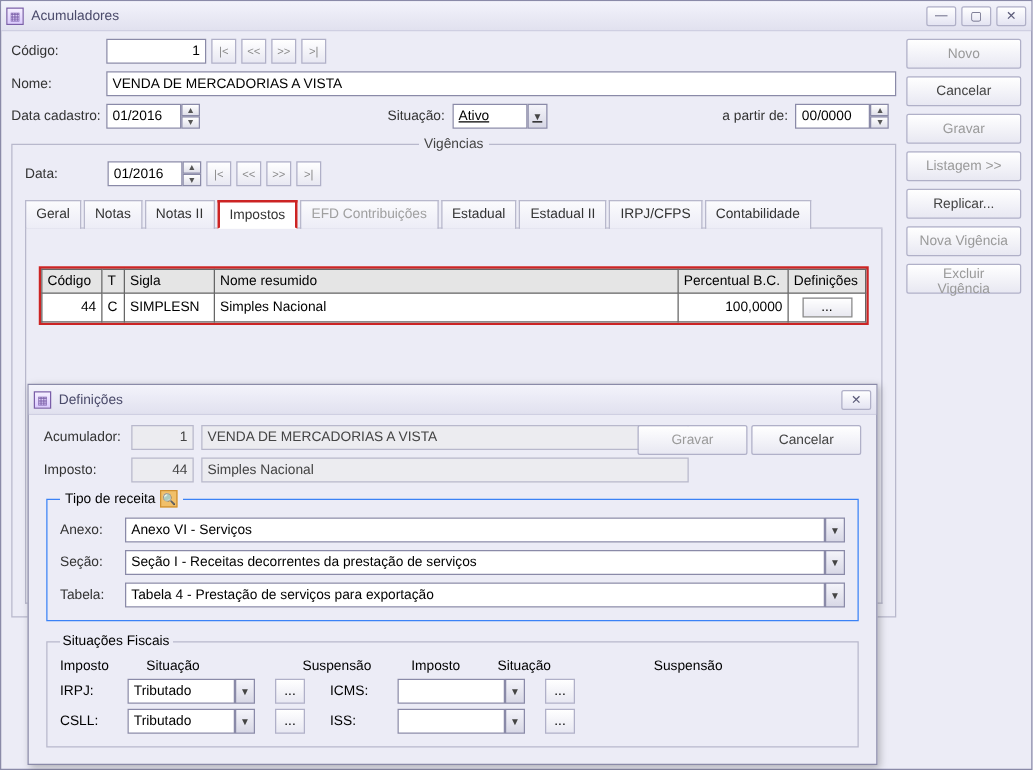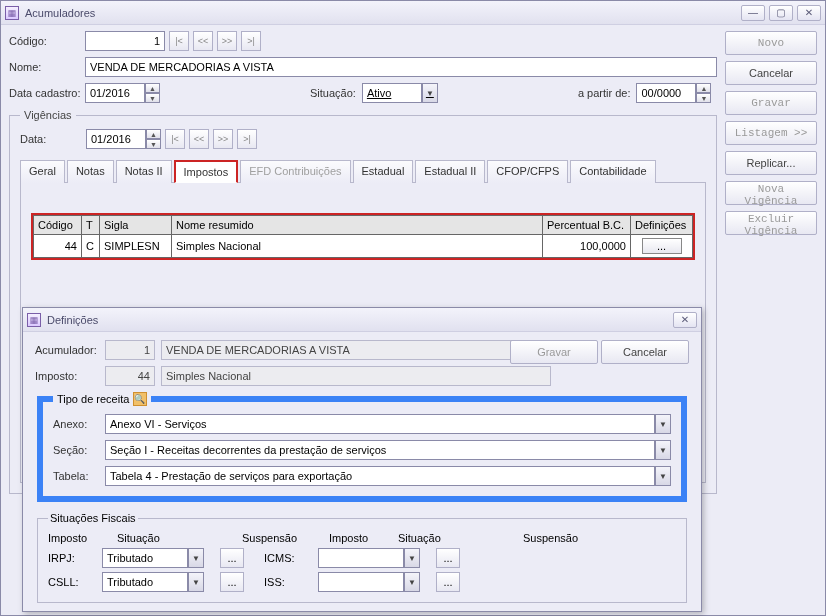--- a/index.html
+++ b/index.html
@@ -6,39 +6,39 @@
   body { margin: 0; background: #fff; width: 826px; height: 616px; overflow: hidden; position: relative; }
   .window { position: absolute; border: 1px solid #8a8aa8; background: #ececf6; }
   .window.main { left: 0; top: 0; width: 826px; height: 616px; }
   .titlebar { display: flex; align-items: center; height: 24px; padding: 0 4px; background: linear-gradient(#f3f3fb,#e1e1ef); border-bottom: 1px solid #cfcfe2; color: #4a4a6a; }
   .titlebar .t-icon { width: 14px; height: 14px; border: 1px solid #7a5ea8; background: #fff linear-gradient(#f5efff,#dbc9ff); margin-right: 6px; display: flex; align-items:center; justify-content:center; font-size:9px; color:#7a5ea8; }
   .titlebar .title-text { flex: 1; }
   .titlebar .win-btn { width: 24px; height: 16px; margin-left: 4px; border: 1px solid #b0b0c8; background: linear-gradient(#fff,#e4e4f2); border-radius: 2px; display:flex; align-items:center; justify-content:center; color:#5a5a78; font-size:10px; }
   .main-body { position: absolute; left: 8px; top: 30px; right: 108px; bottom: 8px; }
   .right-pane { position: absolute; right: 8px; top: 30px; width: 92px; }
   .right-pane button, .rp-btn { width: 92px; height: 24px; margin-bottom: 6px; border: 1px solid #b0b0c8; background: linear-gradient(#fff,#e8e8f2); border-radius: 2px; color: #444; }
-  .rp-btn.dis { color: #9a9a9a; font-family: Liberation Mono, monospace; }
+  .rp-btn.dis { color: #9a9a9a; }
   .rp-sol { display:flex; align-items:center; justify-content:center; gap:4px; }
   .q-icon { width:14px; height:14px; background:#2a6fd6; color:#fff; display:inline-flex; align-items:center; justify-content:center; font-weight:bold; border-radius:2px; font-size:10px; }
   .row { display:flex; align-items:center; margin-bottom: 6px; }
   .lbl { width: 76px; color: #333; }
   .lbl.narrow { width: 66px; }
   .field { height: 20px; border: 1px solid #8a8aa8; background:#fff; padding: 0 4px; display:flex; align-items:center; }
   .code-field { width: 80px; justify-content:flex-end; }
   .nav-btn { width: 20px; height:20px; border:1px solid #b0b0c8; background:linear-gradient(#fff,#e8e8f2); margin-left:4px; display:flex; align-items:center; justify-content:center; font-size:9px; color:#888; }
   .wide-field { flex:1; }
   .spin { display:flex; }
   .spin .field { width: 60px; }
   .spin-btns { display:flex; flex-direction:column; }
   .spin-btns span { width:15px; height:10px; border:1px solid #8a8aa8; background:linear-gradient(#fff,#e0e0ea); font-size:7px; display:flex; align-items:center; justify-content:center; color:#555; }
   .combo { display:flex; }
   .combo .field { width: 60px; }
   .dd-btn { width:16px; height:20px; border:1px solid #8a8aa8; background:linear-gradient(#f4f4fa,#d8d8e6); display:flex; align-items:center; justify-content:center; font-size:8px; color:#444; }
   fieldset.vig { border:1px solid #b8b8cc; margin: 6px 0 0 0; padding: 8px 10px 10px 10px; position:relative; }
-  fieldset.vig > legend { padding: 0 4px; color:#444; }
+  fieldset.vig > legend { padding: 0 4px; color:#444;text-align:center; }
   .tabs { display:flex; border-bottom:1px solid #b8b8cc; margin-top:10px; }
   .tab { padding: 4px 8px; border:1px solid #b8b8cc; border-bottom:none; background:linear-gradient(#fbfbfd,#ececf6); margin-right:2px; color:#333; position:relative; top:1px; }
   .tab.active { background:#fff; border:2px solid #cc2424; border-bottom:1px solid #fff; }
   .tab.dis { color:#a0a0a0; }
   .tab-body { border:1px solid #b8b8cc; border-top:none; background:#ececf6; padding: 30px 10px 10px 10px; height: 300px; }
   .imp-wrap { border:2px solid #cc2424; padding:0; background:#fff; }
   table.imp { border-collapse: collapse; width:100%; }
   table.imp th, table.imp td { border:1px solid #666; padding: 3px 4px; text-align:left; background:#e5e5e5; font-weight:normal; }
   table.imp td { background:#fff; }
   table.imp td.r { text-align:right; }
@@ -47,21 +47,21 @@
   
   .window.def { left: 22px; top: 307px; width: 680px; height: 305px; box-shadow: 2px 2px 6px rgba(0,0,0,0.25); }
   .def-body { padding: 8px 12px 0 12px; position:relative; }
   .def-right { position:absolute; right:12px; top:8px; }
   .def-right button { width: 88px; height:24px; margin-bottom:6px; border:1px solid #b0b0c8; background:linear-gradient(#fff,#e8e8f2); border-radius:2px; color:#444; }
   .def-right button.dis { color:#9a9a9a; }
   .def-row { display:flex; align-items:center; margin-bottom:6px; }
   .def-lbl { width: 70px; color:#333; }
   .def-code { width: 50px; height:20px; border:1px solid #b8b8cc; background:#ececf0; display:flex; align-items:center; justify-content:flex-end; padding:0 4px; color:#444; }
   .def-text { height:20px; border:1px solid #b8b8cc; background:#ececf0; display:flex; align-items:center; padding:0 4px; margin-left:6px; width: 390px; color:#444; }
-  fieldset.tipo { border:6px solid #3b82f6; margin-top: 4px; padding: 8px 10px 10px 10px; }
+  fieldset.tipo { border:1px solid #3b82f6; margin-top: 4px; padding: 8px 10px 10px 10px; }
   fieldset.tipo legend { display:flex; align-items:center; gap:4px; padding:0 4px; }
   .wiz-icon { width:14px; height:14px; background:#f1c06a; border:1px solid #d09030; display:inline-flex; align-items:center; justify-content:center; font-size:9px; color:#8a5a10; }
   .combo-wide { display:flex; flex:1; }
   .combo-wide .field { flex:1; }
   fieldset.sit { border:1px solid #b8b8cc; margin-top:10px; padding:8px 10px 6px 10px; }
   .sit-head { display:flex; margin-bottom:4px;gap:15px; }
   .sit-head div:nth-child(1){ width:54px; } .sit-head div:nth-child(2){ width:110px; } .sit-head div:nth-child(3){ width:72px; }
   .sit-head div:nth-child(4){ width:54px; } .sit-head div:nth-child(5){ width:110px; } .sit-head div:nth-child(6){ width:72px; }
   .sit-row { display:flex; align-items:center; margin-bottom:4px; }
   .sit-row .slbl { width:54px; }
@@ -138,21 +138,21 @@
       </div>
 
       <div class="tabs">
         <div class="tab">Geral</div>
         <div class="tab">Notas</div>
         <div class="tab">Notas II</div>
         <div class="tab active">Impostos</div>
         <div class="tab dis">EFD Contribuições</div>
         <div class="tab">Estadual</div>
         <div class="tab">Estadual II</div>
-        <div class="tab">CFOP/CFPS</div>
+        <div class="tab">IRPJ/CFPS</div>
         <div class="tab">Contabilidade</div>
       </div>
       <div class="tab-body">
         <div class="imp-wrap">
           <table class="imp">
             <tbody>
                 <tr>
               <th style="width:48px">Código</th>
               <th style="width:18px">T</th>
               <th style="width:72px">Sigla</th>

